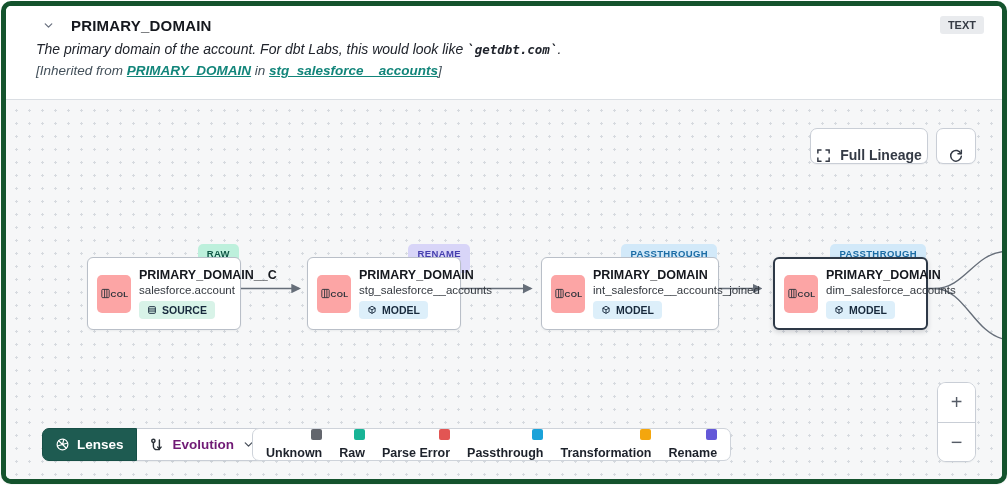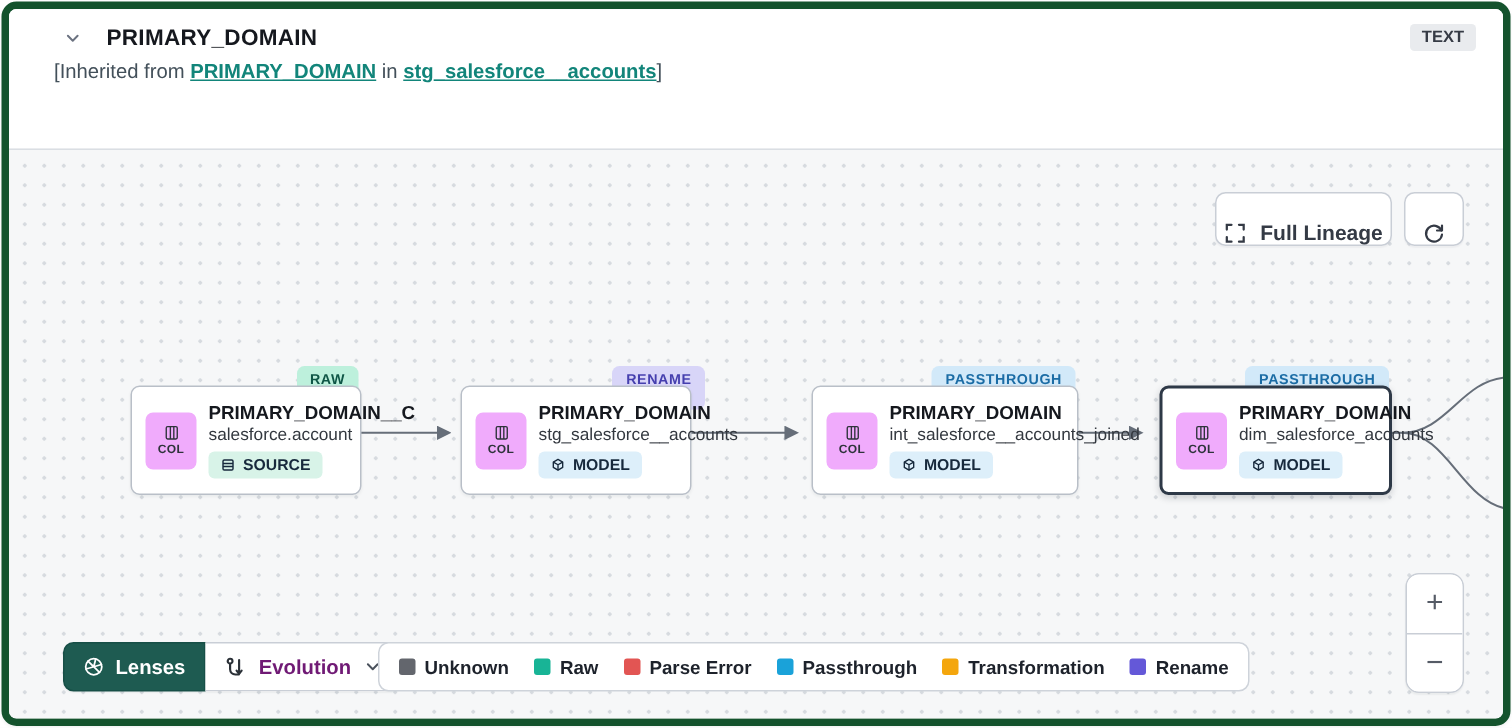--- a/index.html
+++ b/index.html
@@ -10,21 +10,21 @@
     overflow:hidden; box-shadow:0 1px 2px rgba(20,30,40,.05);
   }
   
   .hdr { padding:10px 18px 9px 30px; background:#fff; }
   .hdr-row1 { display:flex; align-items:center; }
   .collapse-btn { background:none; border:none; cursor:pointer; margin-left:6px; display:flex; align-items:center; color:#6b7280; }
   .hdr-title { font-size:15px; font-weight:700; color:#15181e; margin-left:16px; letter-spacing:.2px; }
   .type-badge { margin-left:auto; background:#e9ebee; color:#363b45; font-size:11px; font-weight:600; padding:3px 8px; border-radius:3px; }
   .hdr-desc { margin-top:7px; font-size:14px; font-style:italic; color:#20242c; }
   .hdr-desc .code { font-family:"DejaVu Sans Mono", monospace; font-weight:700; font-size:12.5px; }
-  .hdr-inherit { margin-top:6px; font-size:13.5px; color:#43505a; }
+  .hdr-inherit { margin-top:6px; font-size:13.5px; font-style:italic; color:#43505a; }
   .hdr-inherit a { color:#12857a; text-decoration:underline; font-weight:600; cursor:pointer; }
   
   .canvas {
     position:absolute; left:0; right:0; top:93px; bottom:0;
     background:#f6f7f8;
     background-image:radial-gradient(circle, #d6dadf 1.1px, transparent 1.2px);
     background-size:13px 13px; background-position:4px 4px;
     border-top:1px solid #dadee3;
   }
   .edges { position:absolute; inset:0; width:100%; height:100%; }
@@ -46,22 +46,22 @@
   }
   .node.overhang .status-badge { right:-9px; }
   .node-card {
     position:relative; z-index:1; width:100%; height:100%;
     background:#fff; border:1px solid #b9bfc8; border-radius:6px;
     display:flex; align-items:center; padding:8px 9px;
     box-shadow:0 1px 2px rgba(20,30,40,.05); cursor:pointer;
   }
   .node.selected .node-card { border:2px solid #2e3947; box-shadow:0 2px 5px rgba(20,30,40,.18); }
   .col-badge {
-    width:34px; height:38px; background:#f0abfc; border-radius:5px;
-    display:flex; flex-direction:column; align-items:center; justify-content:center;
+    width:34px; height:38px; background:#fca5a5; border-radius:5px;
+    display:flex; flex-direction:row; align-items:center; justify-content:center;
     color:#2e333b; flex:0 0 auto;
   }
   .col-badge span { font-size:8px; font-weight:700; margin-top:1px; letter-spacing:.3px; }
   .node-body { margin-left:8px; min-width:0; }
   .node-title { font-size:12.5px; font-weight:700; color:#15181e; white-space:nowrap; }
   .node-sub { font-size:11.5px; color:#33383f; margin-top:2px; white-space:nowrap; }
   .kind-badge {
     display:inline-flex; align-items:center; gap:5px; margin-top:5px;
     font-size:10.5px; font-weight:700; color:#17293c;
     padding:3px 8px; border-radius:4px;text-align:right;
@@ -77,21 +77,21 @@
     display:flex; align-items:center; gap:8px; padding:0 12px;
     background:#fff; border:1px solid #c9ced6; border-left:none;
     border-radius:0 7px 7px 0; font-size:13.5px; font-weight:600; color:#701a75; cursor:pointer;
   }
   
   .legend {
     position:absolute; left:246px; top:328px; height:33px;
     background:#fff; border:1px solid #ced3da; border-radius:7px;
     display:flex; align-items:center; gap:17px; padding:0 13px;
   }
-  .legend-item { display:flex; align-items:center; gap:6px; font-size:12.5px; font-weight:600; color:#1d222b; }
+  .legend-item { display:flex; align-items:flex-end; gap:6px; font-size:12.5px; font-weight:600; color:#1d222b;flex-direction:column; }
   .swatch { width:11px; height:11px; border-radius:2px; display:inline-block; }
   
   .zoom-stack {
     position:absolute; left:931px; top:282px; width:39px;
     background:#fff; border:1px solid #c9ced6; border-radius:9px; overflow:hidden;
     box-shadow:0 1px 1px rgba(20,30,40,.05);
   }
   .zoom-btn {
     width:100%; height:39px; background:#fff; border:none; cursor:pointer;
     font-size:20px; color:#555b66; display:flex; align-items:center; justify-content:center;
@@ -108,20 +108,21 @@
   <div class="hdr">
     <div class="hdr-row1">
       <button class="collapse-btn">
         <svg class="ic" width="13" height="13" viewBox="0 0 24 24" fill="none" stroke="#6b7280" stroke-width="2.4" stroke-linecap="round" stroke-linejoin="round">
             <polyline points="6 9 12 15 18 9"></polyline>
           </svg>
       </button>
       <span class="hdr-title">PRIMARY_DOMAIN</span>
       <span class="type-badge">TEXT</span>
     </div>
+    <div class="hdr-desc"><span>The primary domain of the account. For dbt Labs, this would look like </span><span class="code">`getdbt.com`</span><span>.</span></div>
     <div class="hdr-inherit"><span>[Inherited from </span><a>PRIMARY_DOMAIN</a><span> in </span><a>stg_salesforce__accounts</a><span>]</span></div>
   </div>
 
   <div class="canvas">
 
     <svg class="edges" viewBox="0 0 1006 390" preserveAspectRatio="none">
       <defs>
         <marker id="arw" viewBox="0 0 10 10" refX="8" refY="5" markerWidth="7" markerHeight="7" orient="auto">
           <path d="M0 0 L10 5 L0 10 z" fill="#666e79"></path>
         </marker>

